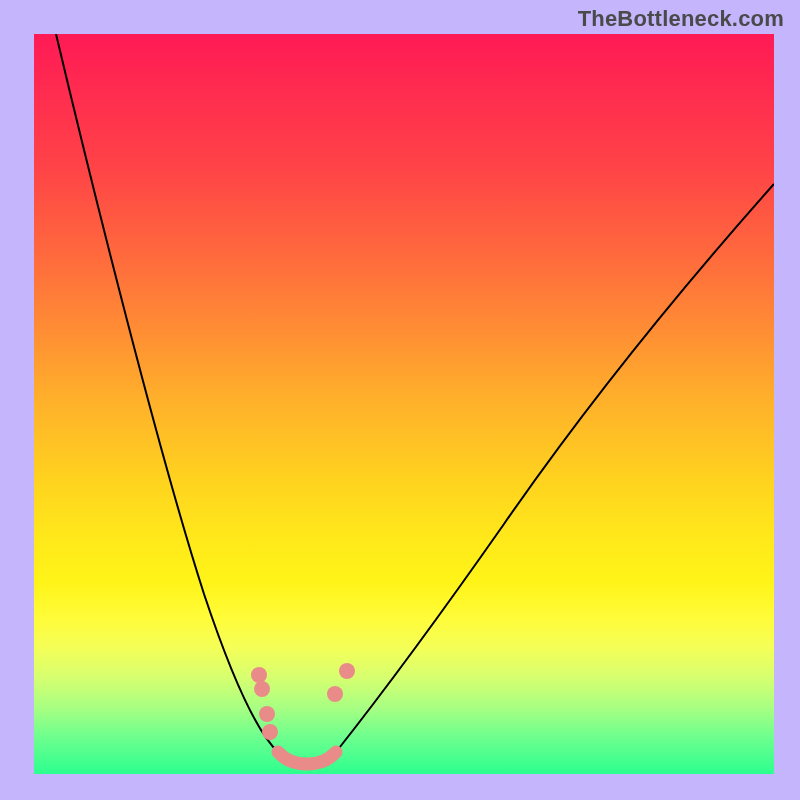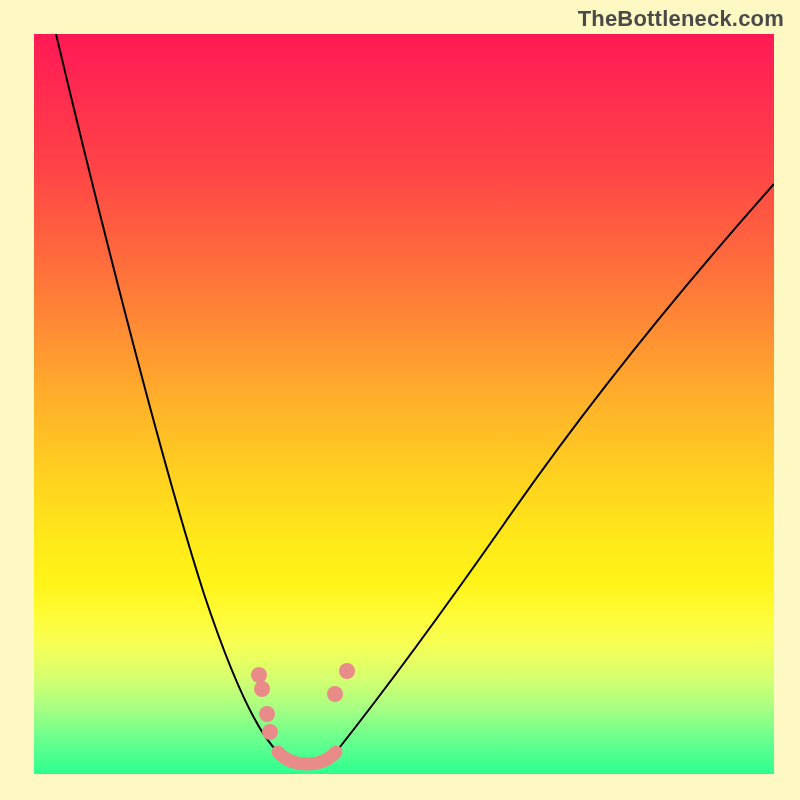--- a/index.html
+++ b/index.html
@@ -7,21 +7,21 @@
     padding: 0;
     width: 800px;
     height: 800px;
     background: #000;
     overflow: hidden;
     font-family: Arial, Helvetica, sans-serif;
   }
   .frame {
     position: absolute;
     inset: 0;
-    background: #fef9c3;
+    background: #c4b5fd;
   }
   .plot-area {
     position: absolute;
     left: 34px;
     top: 34px;
     width: 740px;
     height: 740px;
     overflow: hidden;
   }
   .gradient-bg {

